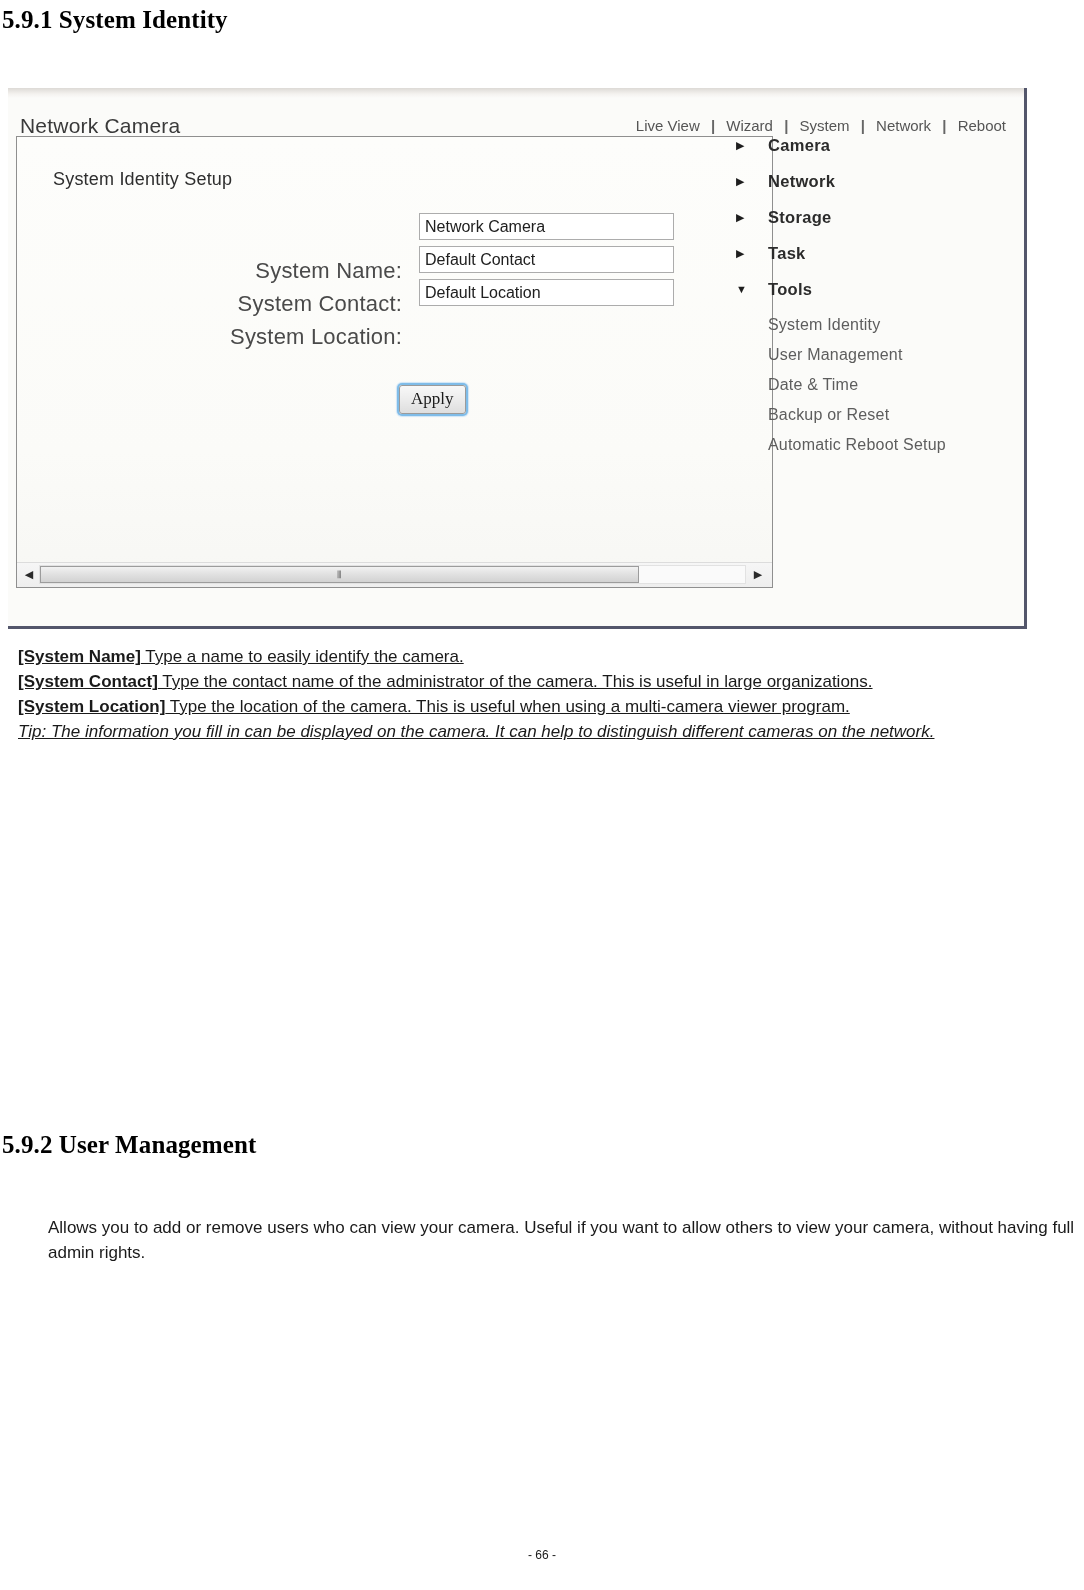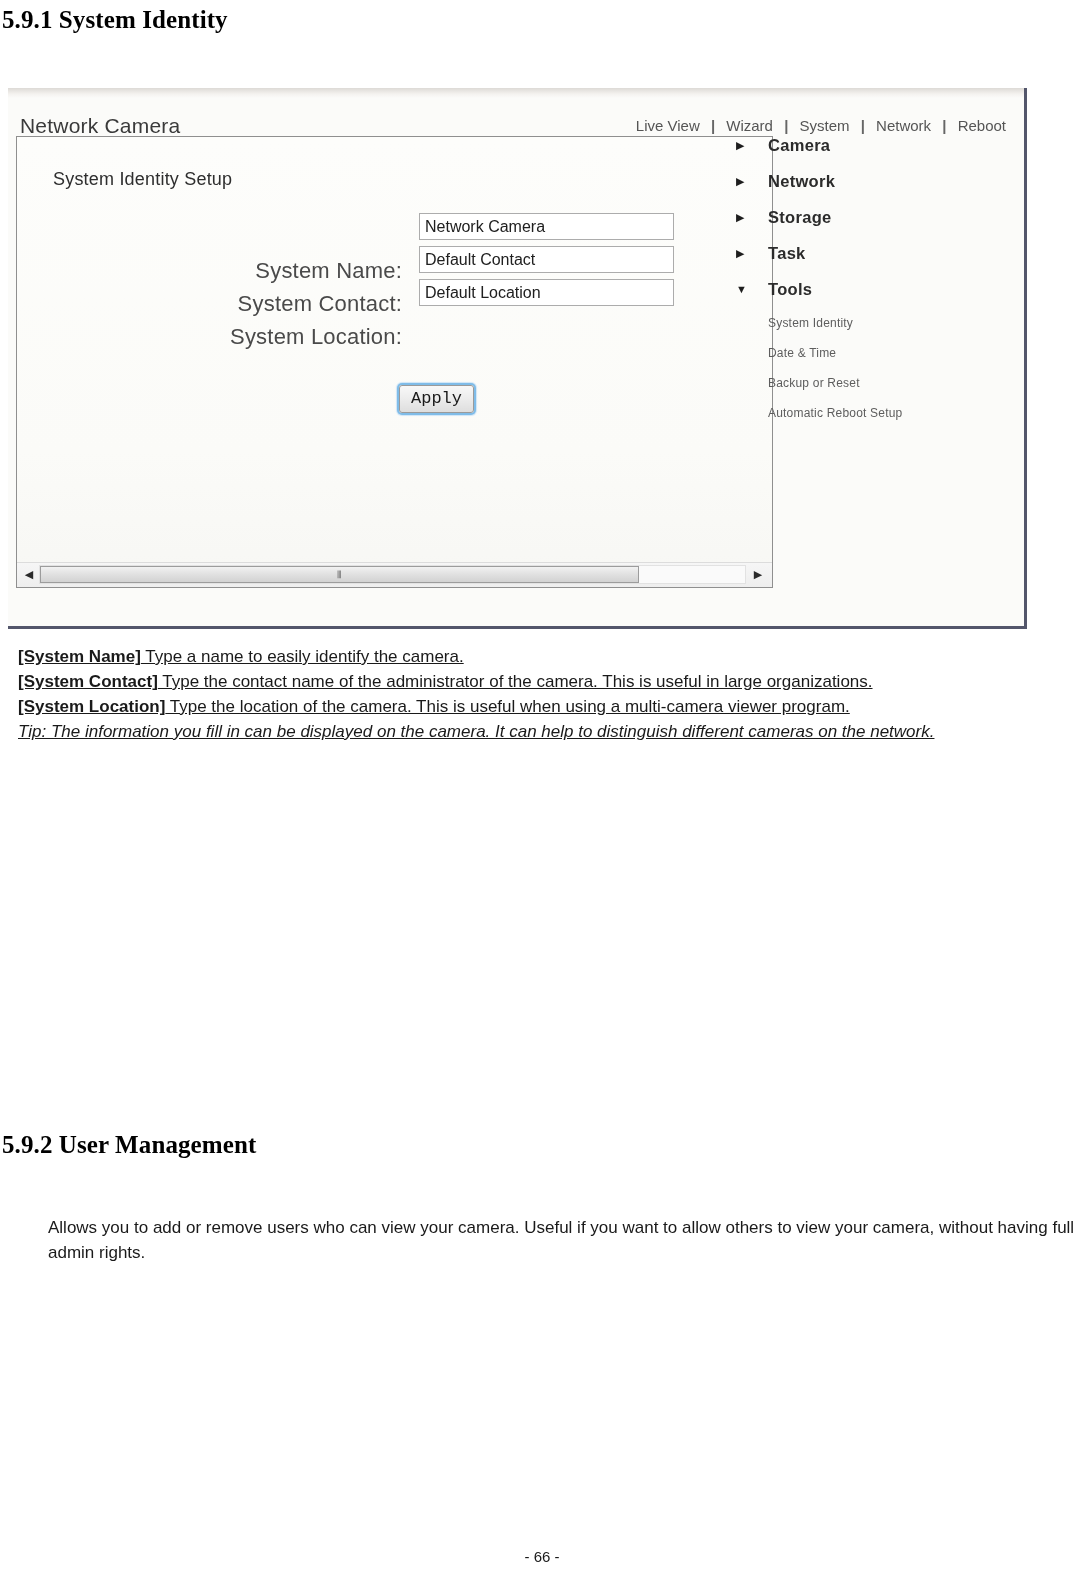--- a/index.html
+++ b/index.html
@@ -143,21 +143,21 @@
     padding: 0 5px;
     outline: none;
     border-radius: 0;
   }
   .apply-wrap {
     position: absolute;
     left: 382px;
     top: 248px;
   }
   .apply-btn {
-    font-family: Liberation Mono, monospace;
+    font-family: Liberation Serif, serif;
     font-size: 17px;
     color: #1a1a1a;
     padding: 3px 11px 4px 11px;
     background: linear-gradient(to bottom, #f8f8f8 0%, #ececec 50%, #dedede 100%);
     border: 1px solid #9a9a9a;
     border-radius: 3px;
     box-shadow: 0 0 0 2px #7fbce8, 0 0 1px 3px #cfe5f7;
     cursor: pointer;
   }
 
@@ -244,21 +244,21 @@
     left: 36px;
     top: 0;
     font-size: 16.5px;
     font-weight: bold;
     color: #2b2b2b;
     letter-spacing: 0.3px;
     cursor: pointer;
   }
   .tree-child {
     padding-left: 36px;
-    font-size: 12px;
+    font-size: 16px;
     color: #5d5d5d;
     height: 30px;
     letter-spacing: 0.2px;
     cursor: pointer;
   }
 
   
   .body-text {
     position: absolute;
     left: 0;
@@ -274,21 +274,21 @@
   #desc-block { top: 644px; }
   #desc-block p { margin: 0 0 0 18px; text-decoration: underline; }
   #um-block { top: 1215px; padding-left: 48px; }
 
   #footer {
     position: absolute;
     left: 0;
     top: 1548px;
     width: 1084px;
     text-align: center;
-    font-size: 15px;
+    font-size: 12px;
     color: #1a1a1a;
   }
 </style>
 </head>
 <body>
 
 <div id="heading-591" class="doc-h">5.9.1 System Identity</div>
 
 <div id="screenshot">
 
@@ -368,20 +368,21 @@
       <span class="tree-arrow">▶</span>
       <span class="tree-top-label">Task</span>
     </div>
 
     <div class="tree-top">
       <span class="tree-arrow">▼</span>
       <span class="tree-top-label">Tools</span>
     </div>
 
     <div class="tree-child">System Identity</div>
+    <div class="tree-child">User Management</div>
     <div class="tree-child">Date &amp; Time</div>
     <div class="tree-child">Backup or Reset</div>
     <div class="tree-child">Automatic Reboot Setup</div>
 
   </div>
 </div>
 
 <div id="desc-block" class="body-text">
   <p>
     <b>[System Name]</b><span> Type a name to easily identify the camera.</span>

